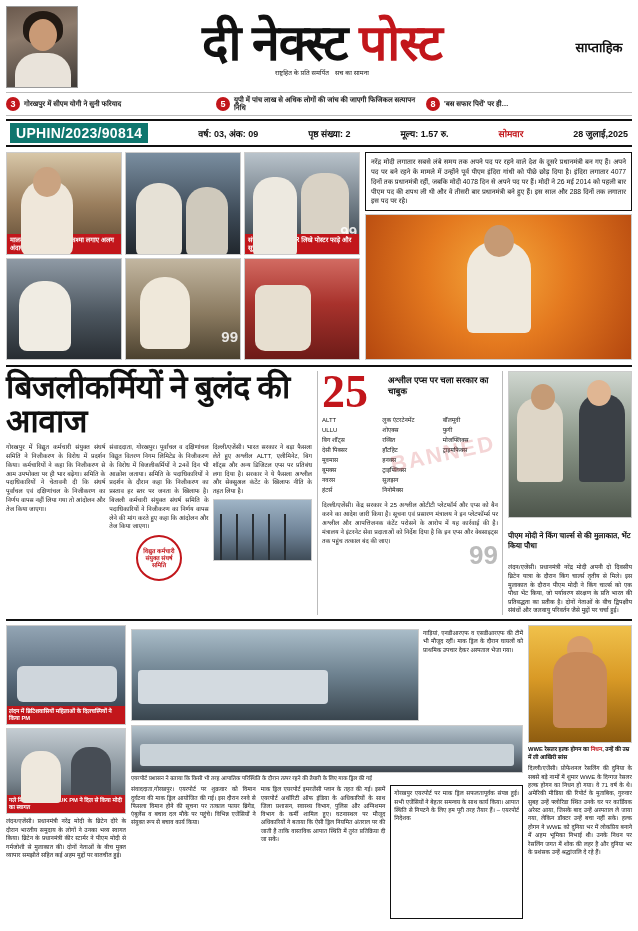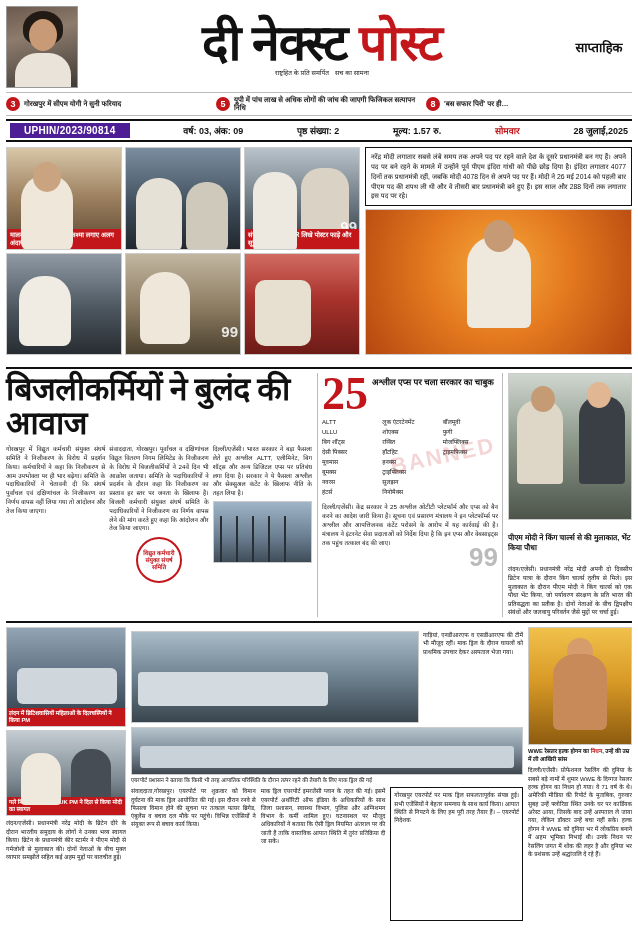--- a/index.html
+++ b/index.html
@@ -59,21 +59,21 @@
   }
   .ttext { font-size:7px; line-height:1.15; font-weight:bold; color:#222; }
 
   
   .infobar {
     display:flex; align-items:center; justify-content:space-between;
     border-top:2px solid #111; border-bottom:2px solid #111;
     margin-top:3px; padding:2px 4px; font-size:9px; font-weight:bold;
   }
   .infobar .chip {
-    background:#4c1d95; color:#fff; padding:2px 14px; font-size:10px; letter-spacing:.3px;
+    background:#0f766e; color:#fff; padding:2px 6px; font-size:14px; letter-spacing:.3px;
   }
   .infobar .red { color:#c2161b; }
 
   
   .toprow { display:flex; gap:5px; margin-top:5px; height: 208px; }
   .photo-grid { flex: 0 0 354px; display:grid; grid-template-columns: 1fr 1fr 1fr; gap:3px; }
   .ph { position:relative; overflow:hidden; border:1px solid #ccc; }
   .ph .cap {
     position:absolute; left:0; right:0; bottom:0;
     background:#c2161b; color:#fff; font-size:6.5px; font-weight:bold;
@@ -109,21 +109,21 @@
     position:absolute; left:50%; top:26px; transform:translateX(-50%);
     width:64px; height:92px; background:#efe9dd; border-radius:28px 28px 6px 6px;
   }
   .tr-photo .head {
     position:absolute; left:50%; top:10px; transform:translateX(-50%);
     width:30px; height:32px; background:#c69a74; border-radius:50%;
   }
   .tr-cap { font-size:10px; font-weight:bold; line-height:1.25; padding:2px 2px 0; }
 
   
-  .sec2 { display:flex; gap:5px; margin-top:12px; border-top:2px solid #111; padding-top:4px; height:250px; }
+  .sec2 { display:flex; gap:5px; margin-top:5px; border-top:2px solid #111; padding-top:4px; height:250px; }
   .sec2-left { flex:0 0 306px; display:flex; flex-direction:column; }
   .bighead {
     font-family:"Liberation Serif", serif; font-weight:bold;
     font-size:32px; line-height:1.05; letter-spacing:-.5px;
   }
   .sec2-body { display:flex; gap:4px; margin-top:5px; flex:1; }
   .col { font-size:6.2px; line-height:1.42; text-align:justify; }
   .col.w1 { flex:1; }
   .logo-box { display:flex; align-items:center; justify-content:center; padding:4px 0; }
   .logo-circle {
@@ -132,21 +132,21 @@
     font-size:6px; color:#c2161b; font-weight:bold; text-align:center; line-height:1.1;
   }
   .power-photo {
     height:62px; border:1px solid #ccc; margin-top:3px;
     background:linear-gradient(180deg,#9fb4c6 0%, #6e8296 55%, #3f4c58 100%);
     position:relative; overflow:hidden;
   }
   .power-photo:after{ content:""; position:absolute; left:6px; bottom:0; width:2px; height:46px; background:#2a2f34; box-shadow:16px 0 #2a2f34, 32px 0 #2a2f34, 48px 0 #2a2f34, 64px 0 #2a2f34; }
 
   .sec2-mid { flex:0 0 186px; border-left:1px solid #bbb; border-right:1px solid #bbb; padding:0 4px; position:relative; }
-  .mid-top { display:flex; gap:4px; align-items:flex-start; }
+  .mid-top { display:flex; gap:20px; align-items:flex-start; }
   .big25 {
     font-family:"Liberation Serif", serif; font-weight:bold; font-size:46px;
     color:#c2161b; line-height:.9;
   }
   .mid-kick { font-size:8.5px; font-weight:bold; line-height:1.25; padding-top:4px; }
   .applist { display:grid; grid-template-columns:1fr 1fr 1fr; gap:1px 5px; font-size:6px; margin-top:4px; line-height:1.5; }
   .mid-stamp {
     position:absolute; right:6px; top:70px; font-size:22px; font-weight:bold;
     color:rgba(194,22,27,.18); transform:rotate(-12deg); letter-spacing:2px;
   }

